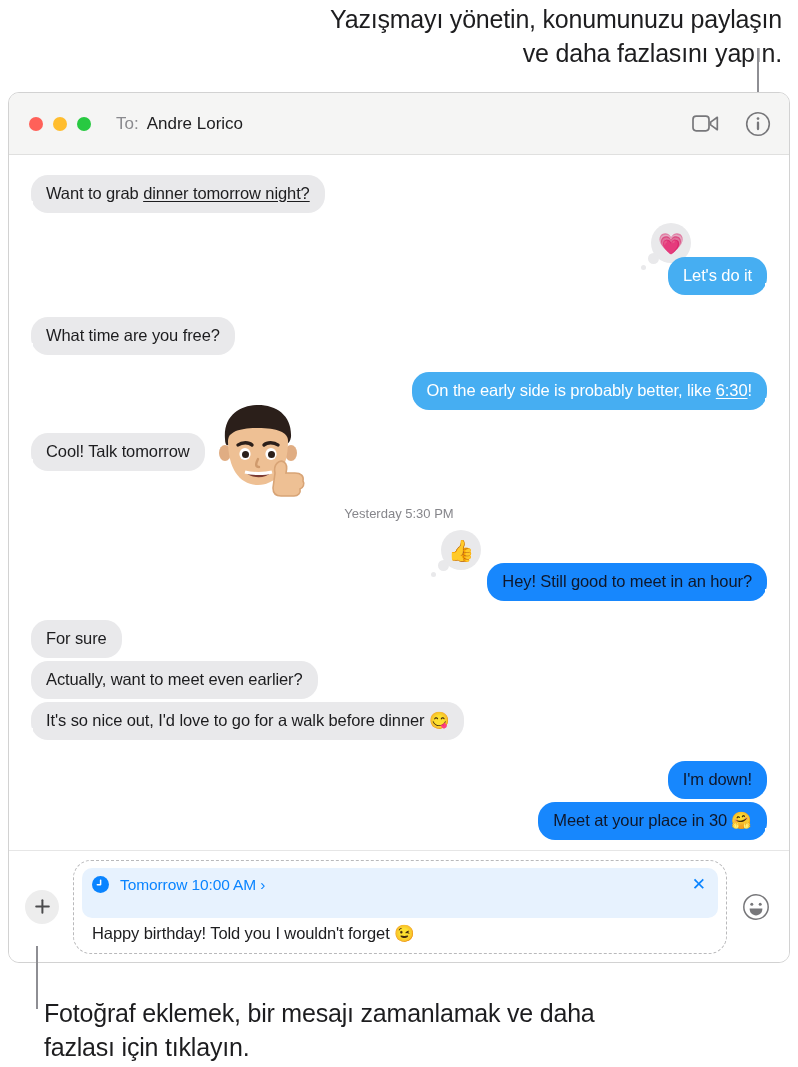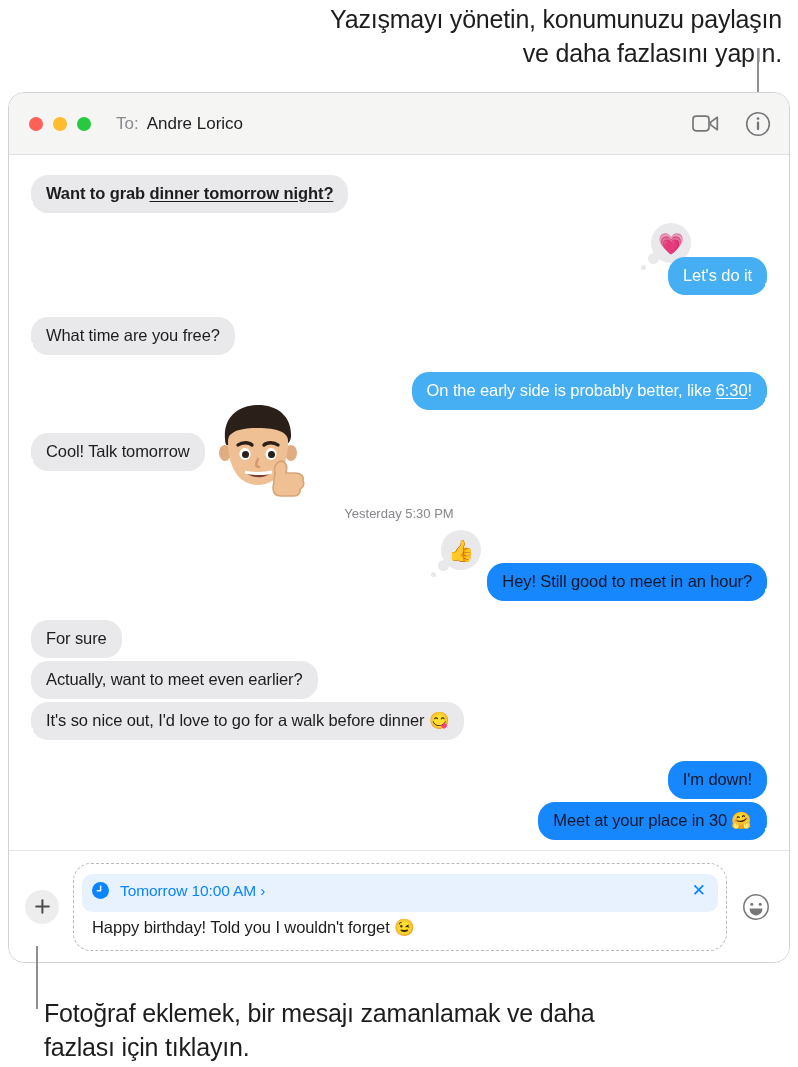--- a/index.html
+++ b/index.html
@@ -58,21 +58,21 @@
 
   
   .window {
     position: absolute;
     left: 8px;
     top: 92px;
     width: 782px;
     height: 871px;
     background: #ffffff;
     border: 1px solid #d2d2d2;
-    border-radius: 16px;
+    border-radius: 11px;
     box-sizing: border-box;
     overflow: hidden;
     display: flex;
     flex-direction: column;
   }
 
   
   .titlebar {
     height: 62px;
     flex: 0 0 62px;
@@ -279,21 +279,21 @@
     flex-direction: column;
     gap: 2px;
     justify-content: center;
   }
   .schedule-chip {
     background: #e7f2fe;
     border-radius: 10px;
     height: 34px;
     display: flex;
     align-items: center;
-    padding: 0 12px 4px 10px;
+    padding: 0 12px 16px 10px;
     gap: 11px;
   }
   .clock-ico {
     width: 17px;
     height: 17px;
     flex: 0 0 17px;
   }
   .schedule-text {
     font-size: 15.5px;
     color: #0a84ff;
@@ -351,21 +351,21 @@
           <circle cx="13" cy="13" r="11.3" stroke="#77777a" stroke-width="1.6"></circle>
           <circle cx="13" cy="7.6" r="1.35" fill="#77777a"></circle>
           <rect x="11.85" y="10.6" width="2.3" height="8.6" rx="1.1" fill="#77777a"></rect>
         </svg>
       </span>
     </div>
   </div>
 
   <div class="transcript">
 
-    <div class="row left" style="margin-top:6px;font-weight:bold;">
+    <div class="row left" style="margin-top:6px;">
       <div class="bubble gray tail">
         <span>Want to grab </span><span class="ul">dinner tomorrow night?</span>
       </div>
     </div>
 
     <div class="row right" style="margin-top:44px;">
       <div class="tapback" style="right:76px; top:-34px;">
         <span class="d1"></span>
           <span class="d2"></span>
         <span>💗</span>

